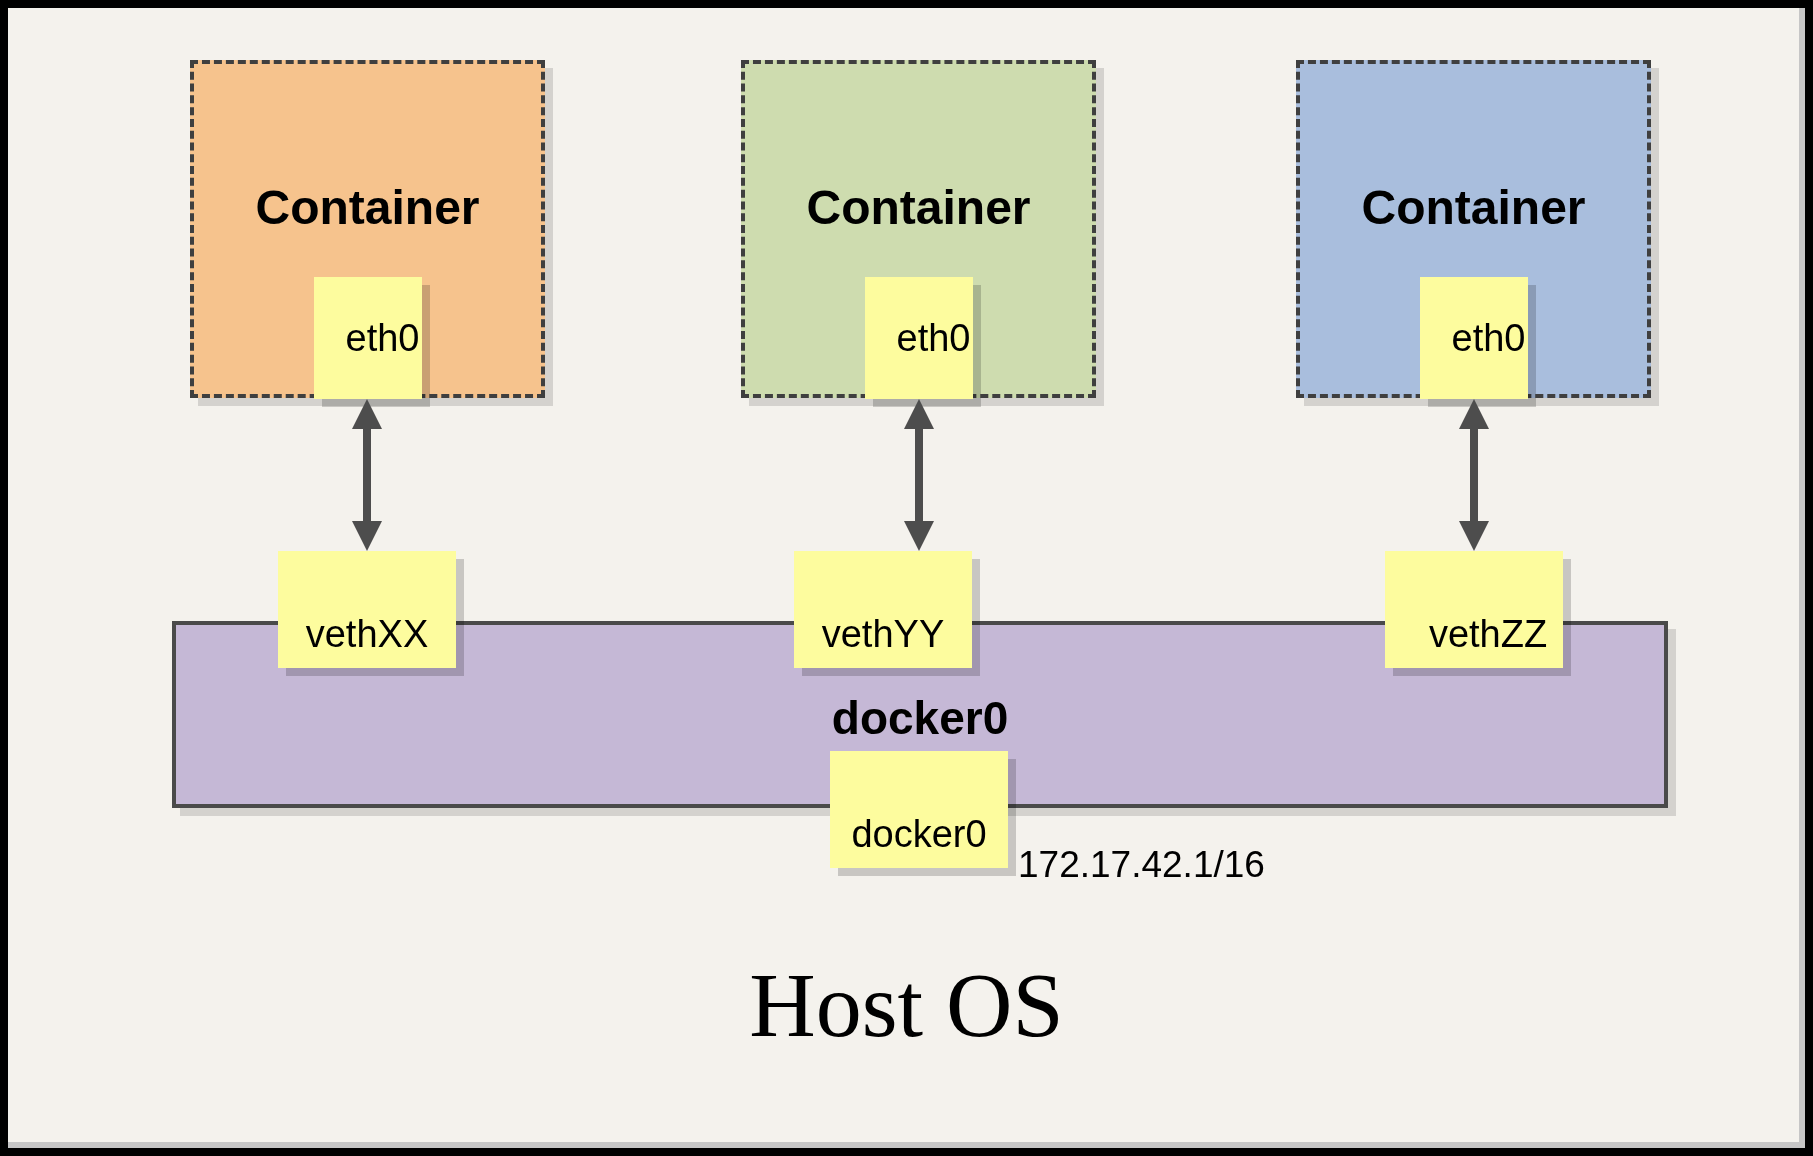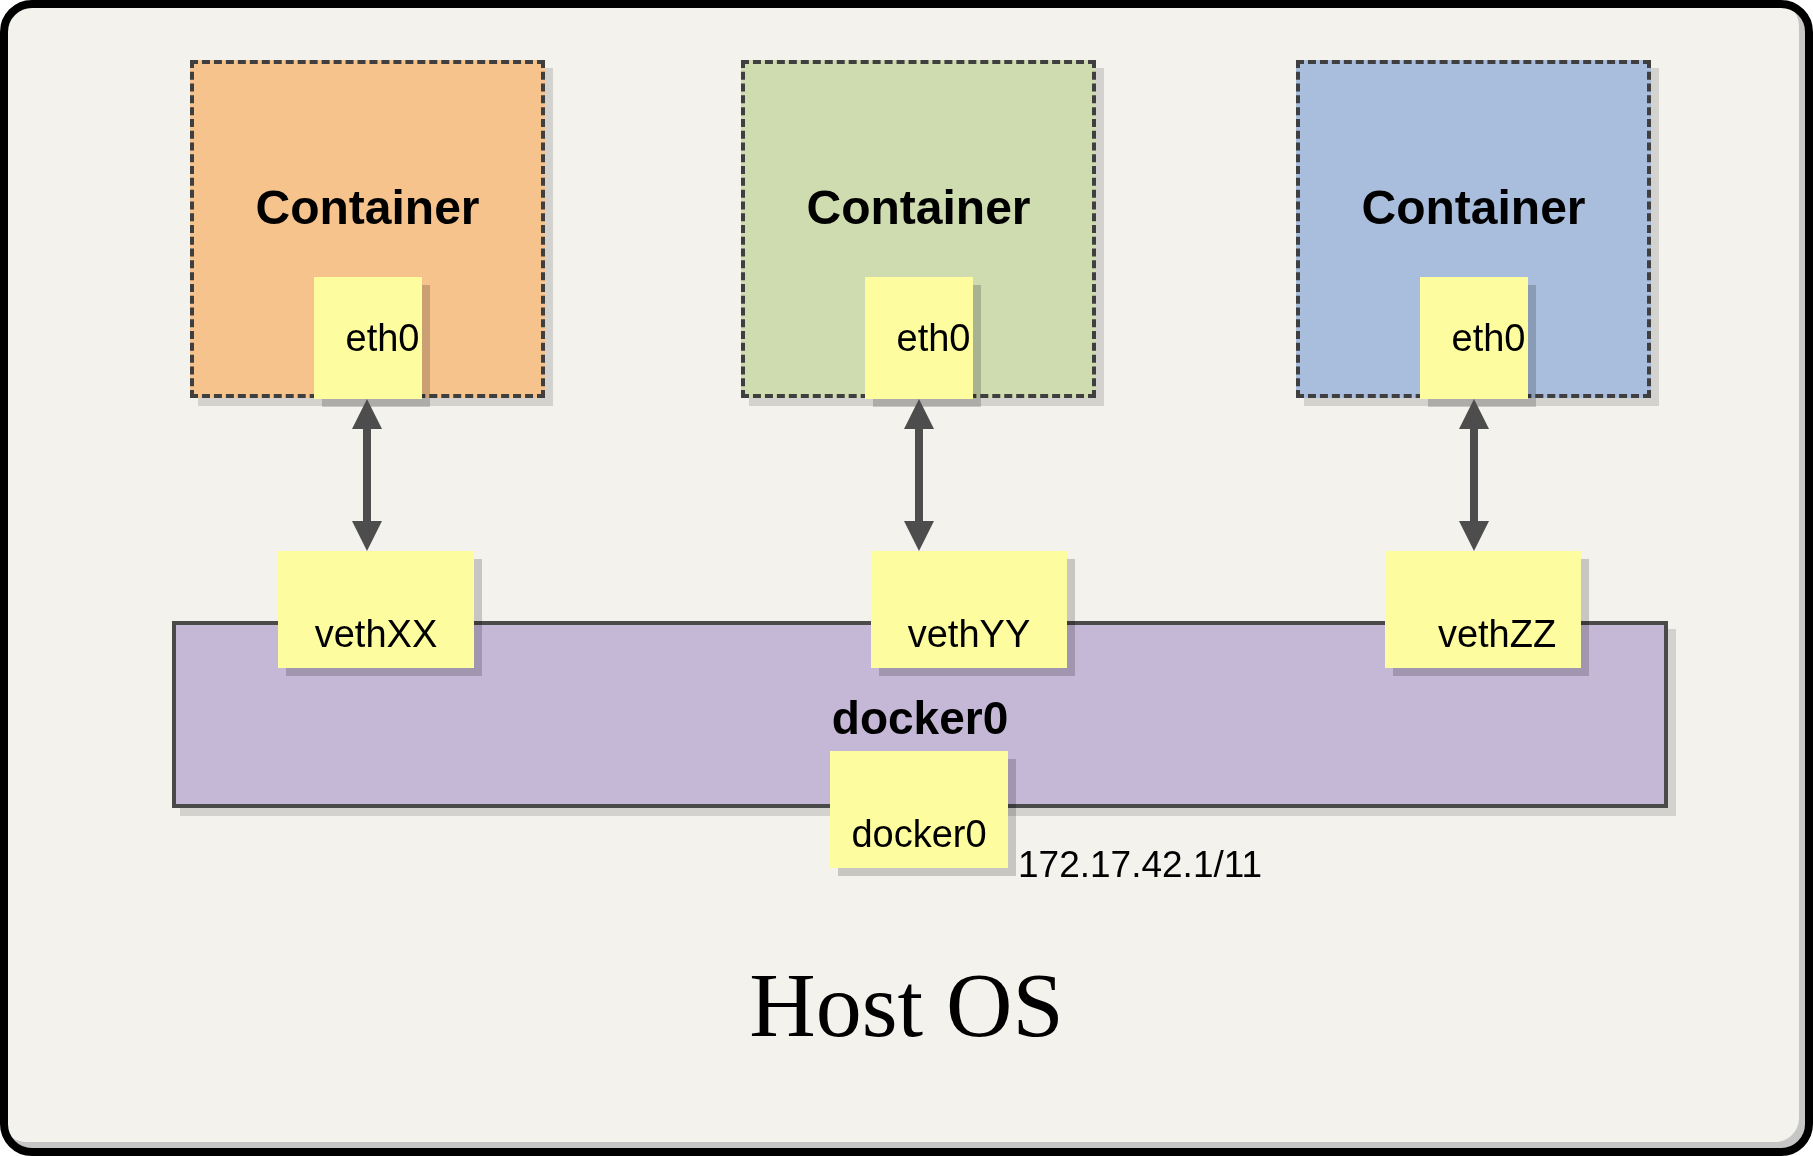--- a/index.html
+++ b/index.html
@@ -37,25 +37,25 @@
     z-index:3;
   }
   .eth-note{
     left:50%;transform:translateX(-50%);
     bottom:-5px;
     width:108px;height:122px;
     align-items:center;
     padding-left:30px;
   }
   .veth-note{
-    top:543px;width:196px;height:117px;
+    top:543px;width:178px;height:117px;
     align-items:flex-end;padding-bottom:12px;
   }
   .veth-note.v1{left:270px;}
-  .veth-note.v2{left:863px;}
+  .veth-note.v2{left:786px;}
   .veth-note.v3{left:1377px;}
   .docker-note{
     top:743px;left:822px;width:178px;height:117px;
     align-items:flex-end;padding-bottom:12px;
   }
   .arrow{
     position:absolute;top:391px;width:34px;height:152px;
     z-index:2;
   }
   .arrow.a1{left:342px;}
@@ -83,21 +83,21 @@
     position:absolute;left:0;right:0;top:944px;
     text-align:center;
     font-size:92px;
     z-index:1;
     font-family:Liberation Serif, serif;
   }
 </style>
 </head>
 <body>
 
-<div class="frame" style="background-color: rgb(244, 242, 237); border-radius: 32px;">
+<div class="frame" style="background-color: rgb(244, 242, 237);">
 
   <div class="container-box c1" style="background-color: rgb(246, 195, 141);">
     <div class="container-title">Container</div>
     <div class="note eth-note" style="background-color: rgb(253, 252, 158);">eth0</div>
   </div>
 
   <div class="container-box c2" style="background-color: rgb(206, 220, 175);">
     <div class="container-title">Container</div>
     <div class="note eth-note" style="background-color: rgb(253, 252, 158);">eth0</div>
   </div>
@@ -131,17 +131,17 @@
 
   <div class="bridge-bar" style="background-color: rgb(197, 184, 214);">
     <div class="bridge-title">docker0</div>
   </div>
 
   <div class="note veth-note v1" style="background-color: rgb(253, 252, 158);">vethXX</div>
   <div class="note veth-note v2" style="background-color: rgb(253, 252, 158);">vethYY</div>
   <div class="note veth-note v3" style="background-color: rgb(253, 252, 158); padding-left: 28px;">vethZZ</div>
 
   <div class="note docker-note" style="background-color: rgb(253, 252, 158);">docker0</div>
-  <div class="ip-label">172.17.42.1/11</div>
+  <div class="ip-label">172.17.42.1/16</div>
 
   <div class="host-label">Host OS</div>
 
 </div>
 
 </body></html>

